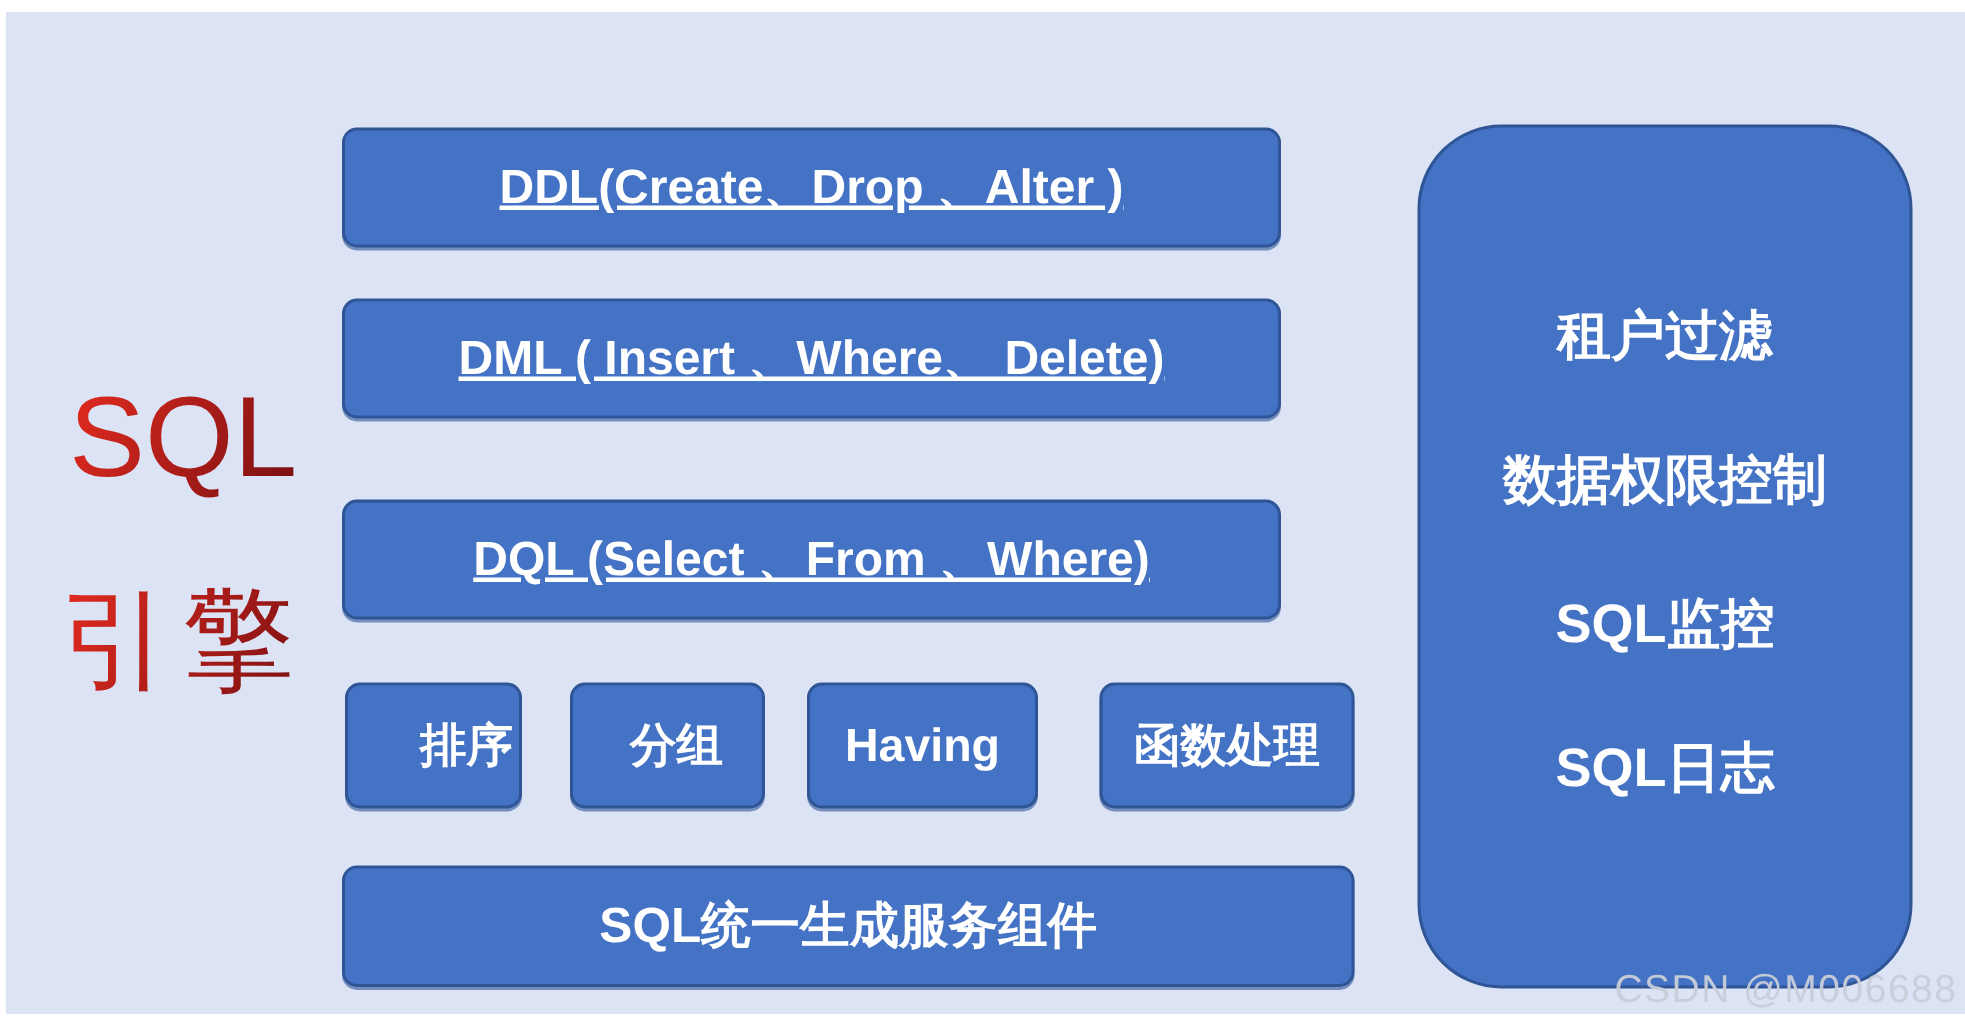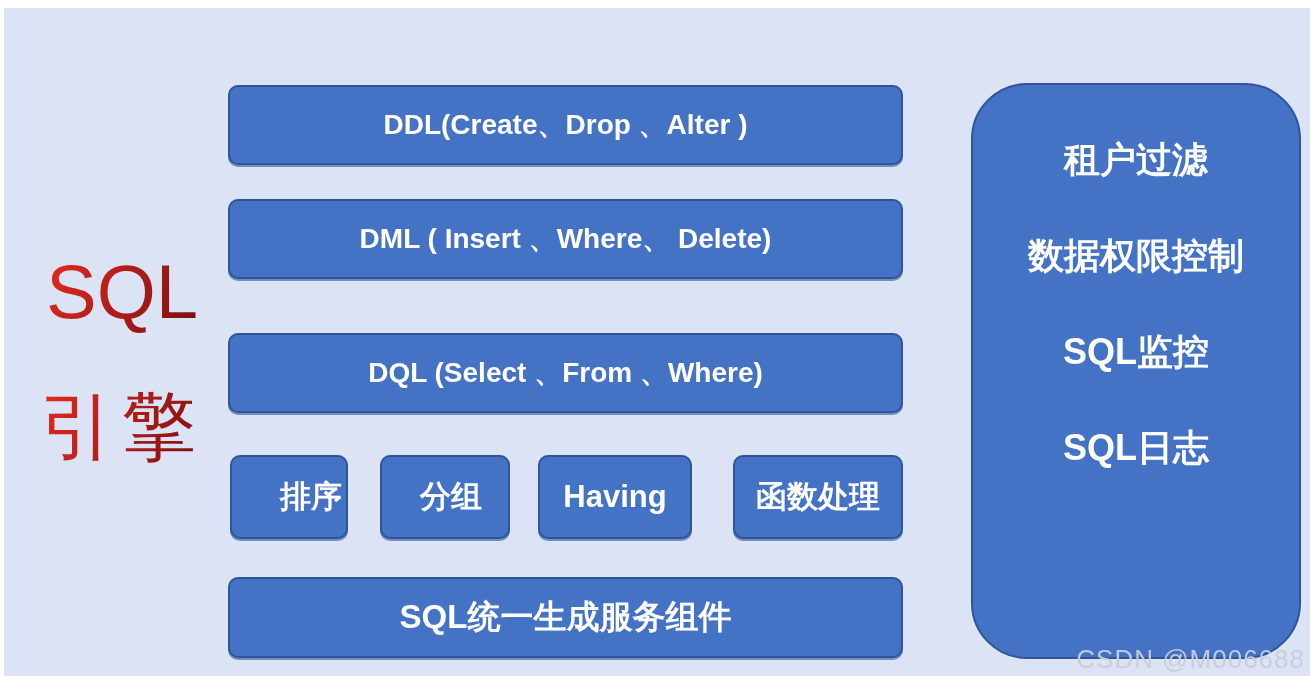--- a/index.html
+++ b/index.html
@@ -45,38 +45,38 @@
     position:absolute;
     background:var(--box-blue);
     border:2px solid var(--box-border);
     border-radius:10px;
     box-shadow:0 2px 0 rgba(47,85,151,.6);
     display:flex;align-items:center;justify-content:center;
     color:var(--box-text);
     font-weight:bold;
     white-space:nowrap;
   }
-  .layer{left:228px;width:675px;height:80px;font-size:28px;}
+  .layer{left:228px;width:626px;height:80px;font-size:32px;text-decoration:underline;}
   .layer-ddl{top:85px;}
   .layer-dml{top:199px;}
   .layer-dql{top:333px;}
   .clause{top:455px;height:84px;font-size:31px;}
   .clause-sort{left:230px;width:118px;padding-left:44px;}
   .clause-group{left:380px;width:130px;padding-left:12px;}
   .clause-having{left:538px;width:154px;}
   .clause-func{left:733px;width:170px;}
   .bottom-box{left:228px;top:577px;width:675px;height:81px;font-size:33px;}
   .panel{
     position:absolute;
-    left:971px;top:83px;width:330px;height:576px;
+    left:945px;top:83px;width:330px;height:576px;
     background:var(--box-blue);
     border:2px solid var(--box-border);
     border-radius:56px;
     display:flex;flex-direction:column;align-items:center;
-    padding-top:56px;gap:58px;
+    padding-top:120px;gap:58px;
   }
   .panel-item{
     color:var(--box-text);
     font-weight:bold;
     font-size:36px;line-height:38px;
     white-space:nowrap;
   }
   .watermark{
     position:absolute;
     right:5px;top:644px;

